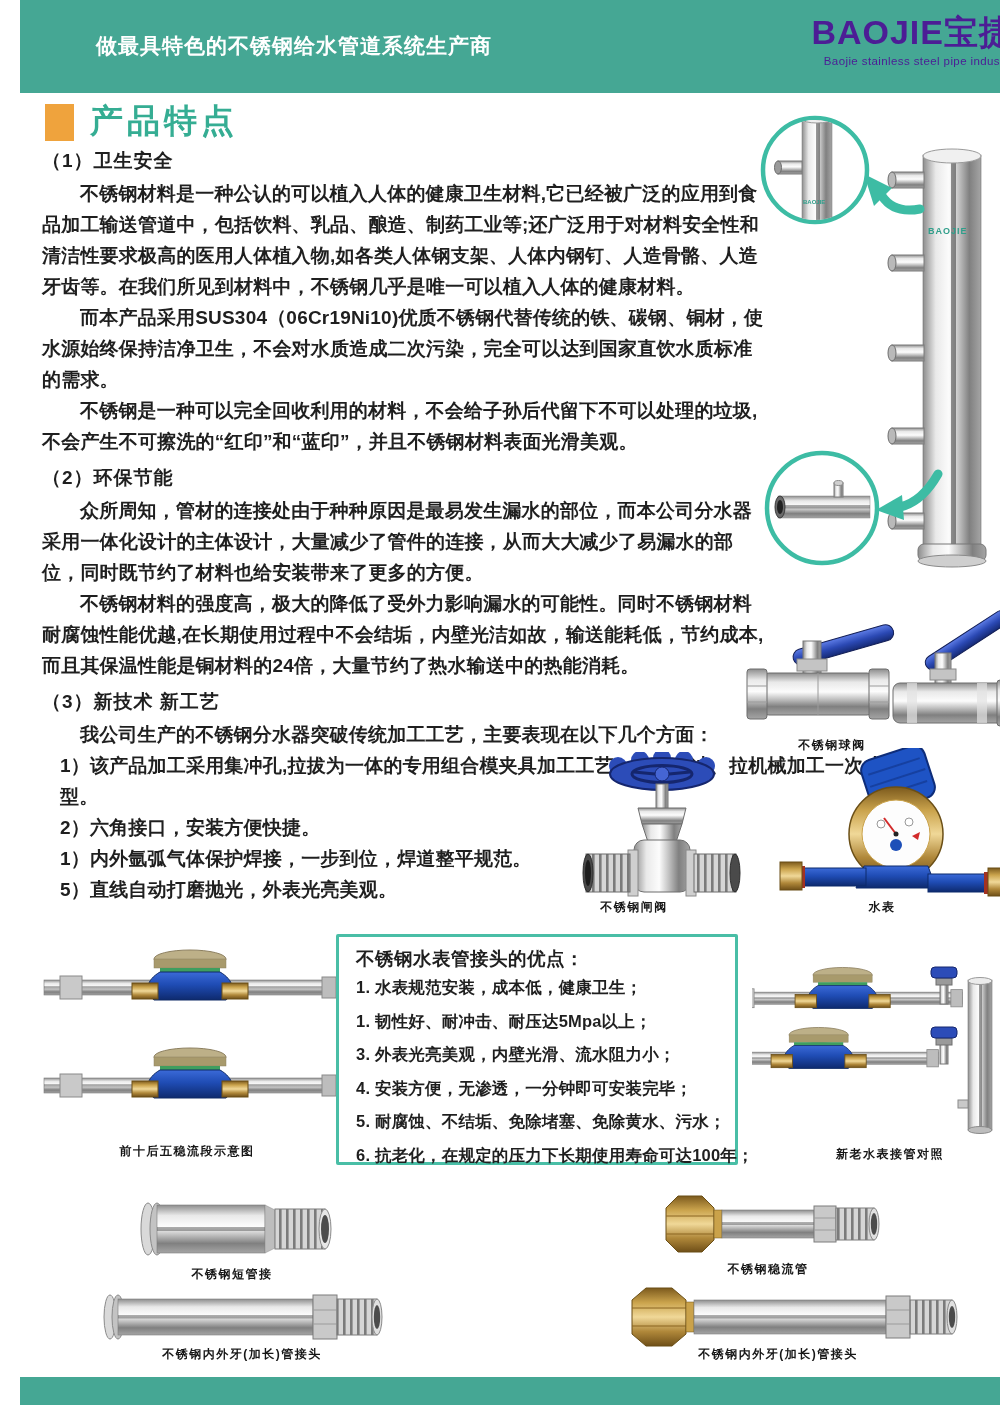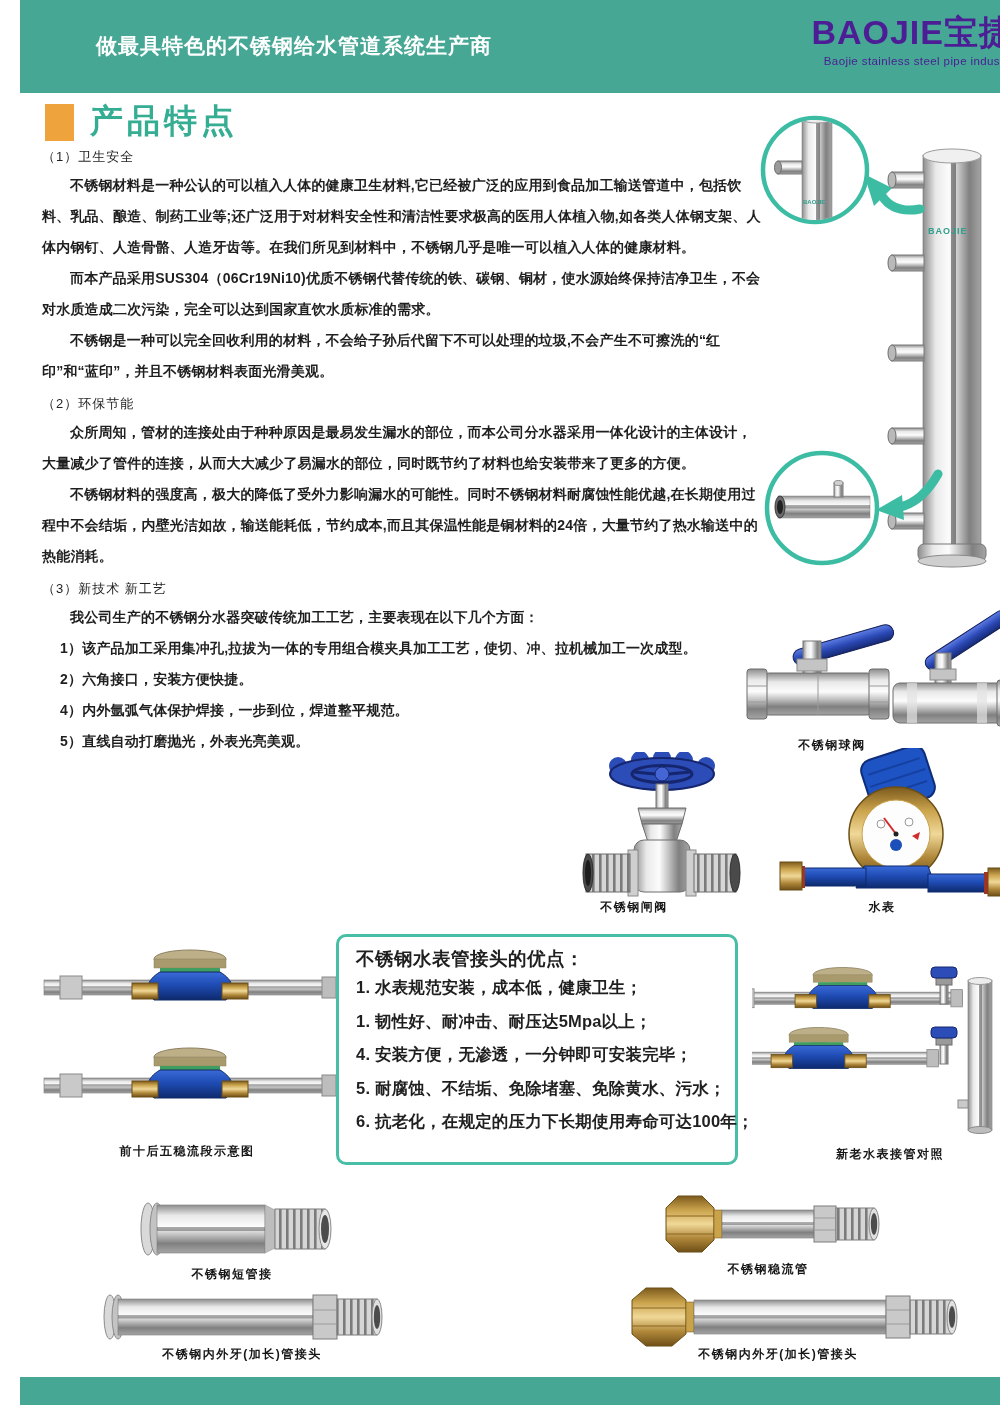--- a/index.html
+++ b/index.html
@@ -13,32 +13,32 @@
   .logo{position:absolute;left:762px;top:12px;width:232px;text-align:right;color:#4c1d95;}
   .logo-text{font-size:34px;font-weight:bold;letter-spacing:1px;line-height:40px;white-space:nowrap;}
   .logo-sub{font-size:11.5px;margin-top:3px;letter-spacing:.4px;white-space:nowrap;}
 
   
   .title-square{position:absolute;left:25px;top:104px;width:29px;height:37px;background:#efa33d;}
   .page-title{position:absolute;left:70px;top:99px;margin:0;font-size:33px;color:#35ad93;font-weight:bold;letter-spacing:4px;white-space:nowrap;}
 
   
   .text-col{position:absolute;left:22px;top:148px;width:722px;font-weight:600;}
-  .text-col h2{font-size:13px;margin:8px 0 4px 0;font-weight:normal;letter-spacing:1px;}
+  .text-col h2{font-size:19px;margin:8px 0 4px 0;font-weight:bold;letter-spacing:1px;}
   .text-col h2:first-child{margin-top:0;}
-  .text-col p{margin:0;font-size:14px;line-height:31px;text-indent:2em;letter-spacing:.2px;}
+  .text-col p{margin:0;font-size:19px;line-height:31px;text-indent:2em;letter-spacing:.2px;}
   .list{width:860px;}
   .list p{text-indent:0;padding-left:18px;}
 
   
   .cap{position:absolute;font-size:12px;font-weight:bold;color:#161616;letter-spacing:1.5px;white-space:nowrap;transform:translateX(-50%);}
 
   
   .adv-box{position:absolute;left:316px;top:934px;width:402px;height:231px;box-sizing:border-box;
-           border:3px solid #49bea6;border-radius:10px;background:#fff;padding:9px 10px 0 17px;}
+           border:3px solid #49bea6;border-radius:2px;background:#fff;padding:9px 10px 0 17px;}
   .adv-title{font-size:18.5px;font-weight:bold;letter-spacing:.5px;}
   .adv-item{font-size:16.5px;font-weight:600;line-height:33.5px;white-space:nowrap;letter-spacing:.2px;}
 
   
   .footer-bar{position:absolute;left:0;top:1377px;width:1000px;height:28px;background:#45a794;}
 
   svg{display:block;}
 </style>
 </head>
 <body>
@@ -104,21 +104,21 @@
     <p>而本产品采用SUS304（06Cr19Ni10)优质不锈钢代替传统的铁、碳钢、铜材，使水源始终保持洁净卫生，不会对水质造成二次污染，完全可以达到国家直饮水质标准的需求。</p>
     <p>不锈钢是一种可以完全回收利用的材料，不会给子孙后代留下不可以处理的垃圾,不会产生不可擦洗的“红印”和“蓝印”，并且不锈钢材料表面光滑美观。</p>
     <h2>（2）环保节能</h2>
     <p>众所周知，管材的连接处由于种种原因是最易发生漏水的部位，而本公司分水器采用一体化设计的主体设计，大量减少了管件的连接，从而大大减少了易漏水的部位，同时既节约了材料也给安装带来了更多的方便。</p>
     <p>不锈钢材料的强度高，极大的降低了受外力影响漏水的可能性。同时不锈钢材料耐腐蚀性能优越,在长期使用过程中不会结垢，内壁光洁如故，输送能耗低，节约成本,而且其保温性能是铜材料的24倍，大量节约了热水输送中的热能消耗。</p>
     <h2>（3）新技术 新工艺</h2>
     <p>我公司生产的不锈钢分水器突破传统加工工艺，主要表现在以下几个方面：</p>
     <div class="list">
       <p>1）该产品加工采用集冲孔,拉拔为一体的专用组合模夹具加工工艺，使切、冲、拉机械加工一次成型。</p>
       <p>2）六角接口，安装方便快捷。</p>
-      <p>4）内外氩弧气体保护焊接，一步到位，焊道整平规范。</p>
+      <p>1）内外氩弧气体保护焊接，一步到位，焊道整平规范。</p>
       <p>5）直线自动打磨抛光，外表光亮美观。</p>
     </div>
   </div>
 
   <svg class="abs" style="left:722px;top:106px" width="276" height="478" viewBox="0 0 276 478">
     <g>
       <rect x="181" y="49" width="58" height="402" fill="url(#gMetalV)" stroke="#6f6f6f" stroke-width="0.6"></rect>
       <rect x="209" y="49" width="5" height="402" fill="rgba(40,40,40,0.5)"></rect>
       <ellipse cx="210" cy="50" rx="29" ry="7" fill="#f0f0f0" stroke="#9a9a9a"></ellipse>
       <rect x="176" y="438" width="68" height="17" rx="6" fill="url(#gMetalV)" stroke="#777"></rect>
@@ -269,20 +269,21 @@
       <rect x="184" y="47" width="26" height="16" fill="url(#gBrass)" stroke="#6b4f16"></rect>
     </g>
     <use href="#assyA" transform="translate(0,98)"></use>
   </svg>
   <div class="cap" style="left:167px;top:1143px">前十后五稳流段示意图</div>
 
   <div class="adv-box">
     <div class="adv-title">不锈钢水表管接头的优点：</div>
     <div class="adv-item">1. 水表规范安装，成本低，健康卫生；</div>
     <div class="adv-item">1. 韧性好、耐冲击、耐压达5Mpa以上；</div>
+    <div class="adv-item">3. 外表光亮美观，内壁光滑、流水阻力小；</div>
     <div class="adv-item">4. 安装方便，无渗透，一分钟即可安装完毕；</div>
     <div class="adv-item">5. 耐腐蚀、不结垢、免除堵塞、免除黄水、污水；</div>
     <div class="adv-item">6. 抗老化，在规定的压力下长期使用寿命可达100年；</div>
   </div>
 
   <svg class="abs" style="left:732px;top:952px" width="266" height="190" viewBox="0 0 266 190">
     <g>
       <rect x="216" y="28" width="24" height="150" fill="url(#gMetalV)" stroke="#7a7a7a" stroke-width="0.6"></rect>
       <rect x="227" y="28" width="3" height="150" fill="rgba(30,30,30,0.4)"></rect>
       <ellipse cx="228" cy="29" rx="12" ry="3.5" fill="#ececec" stroke="#9a9a9a"></ellipse>

